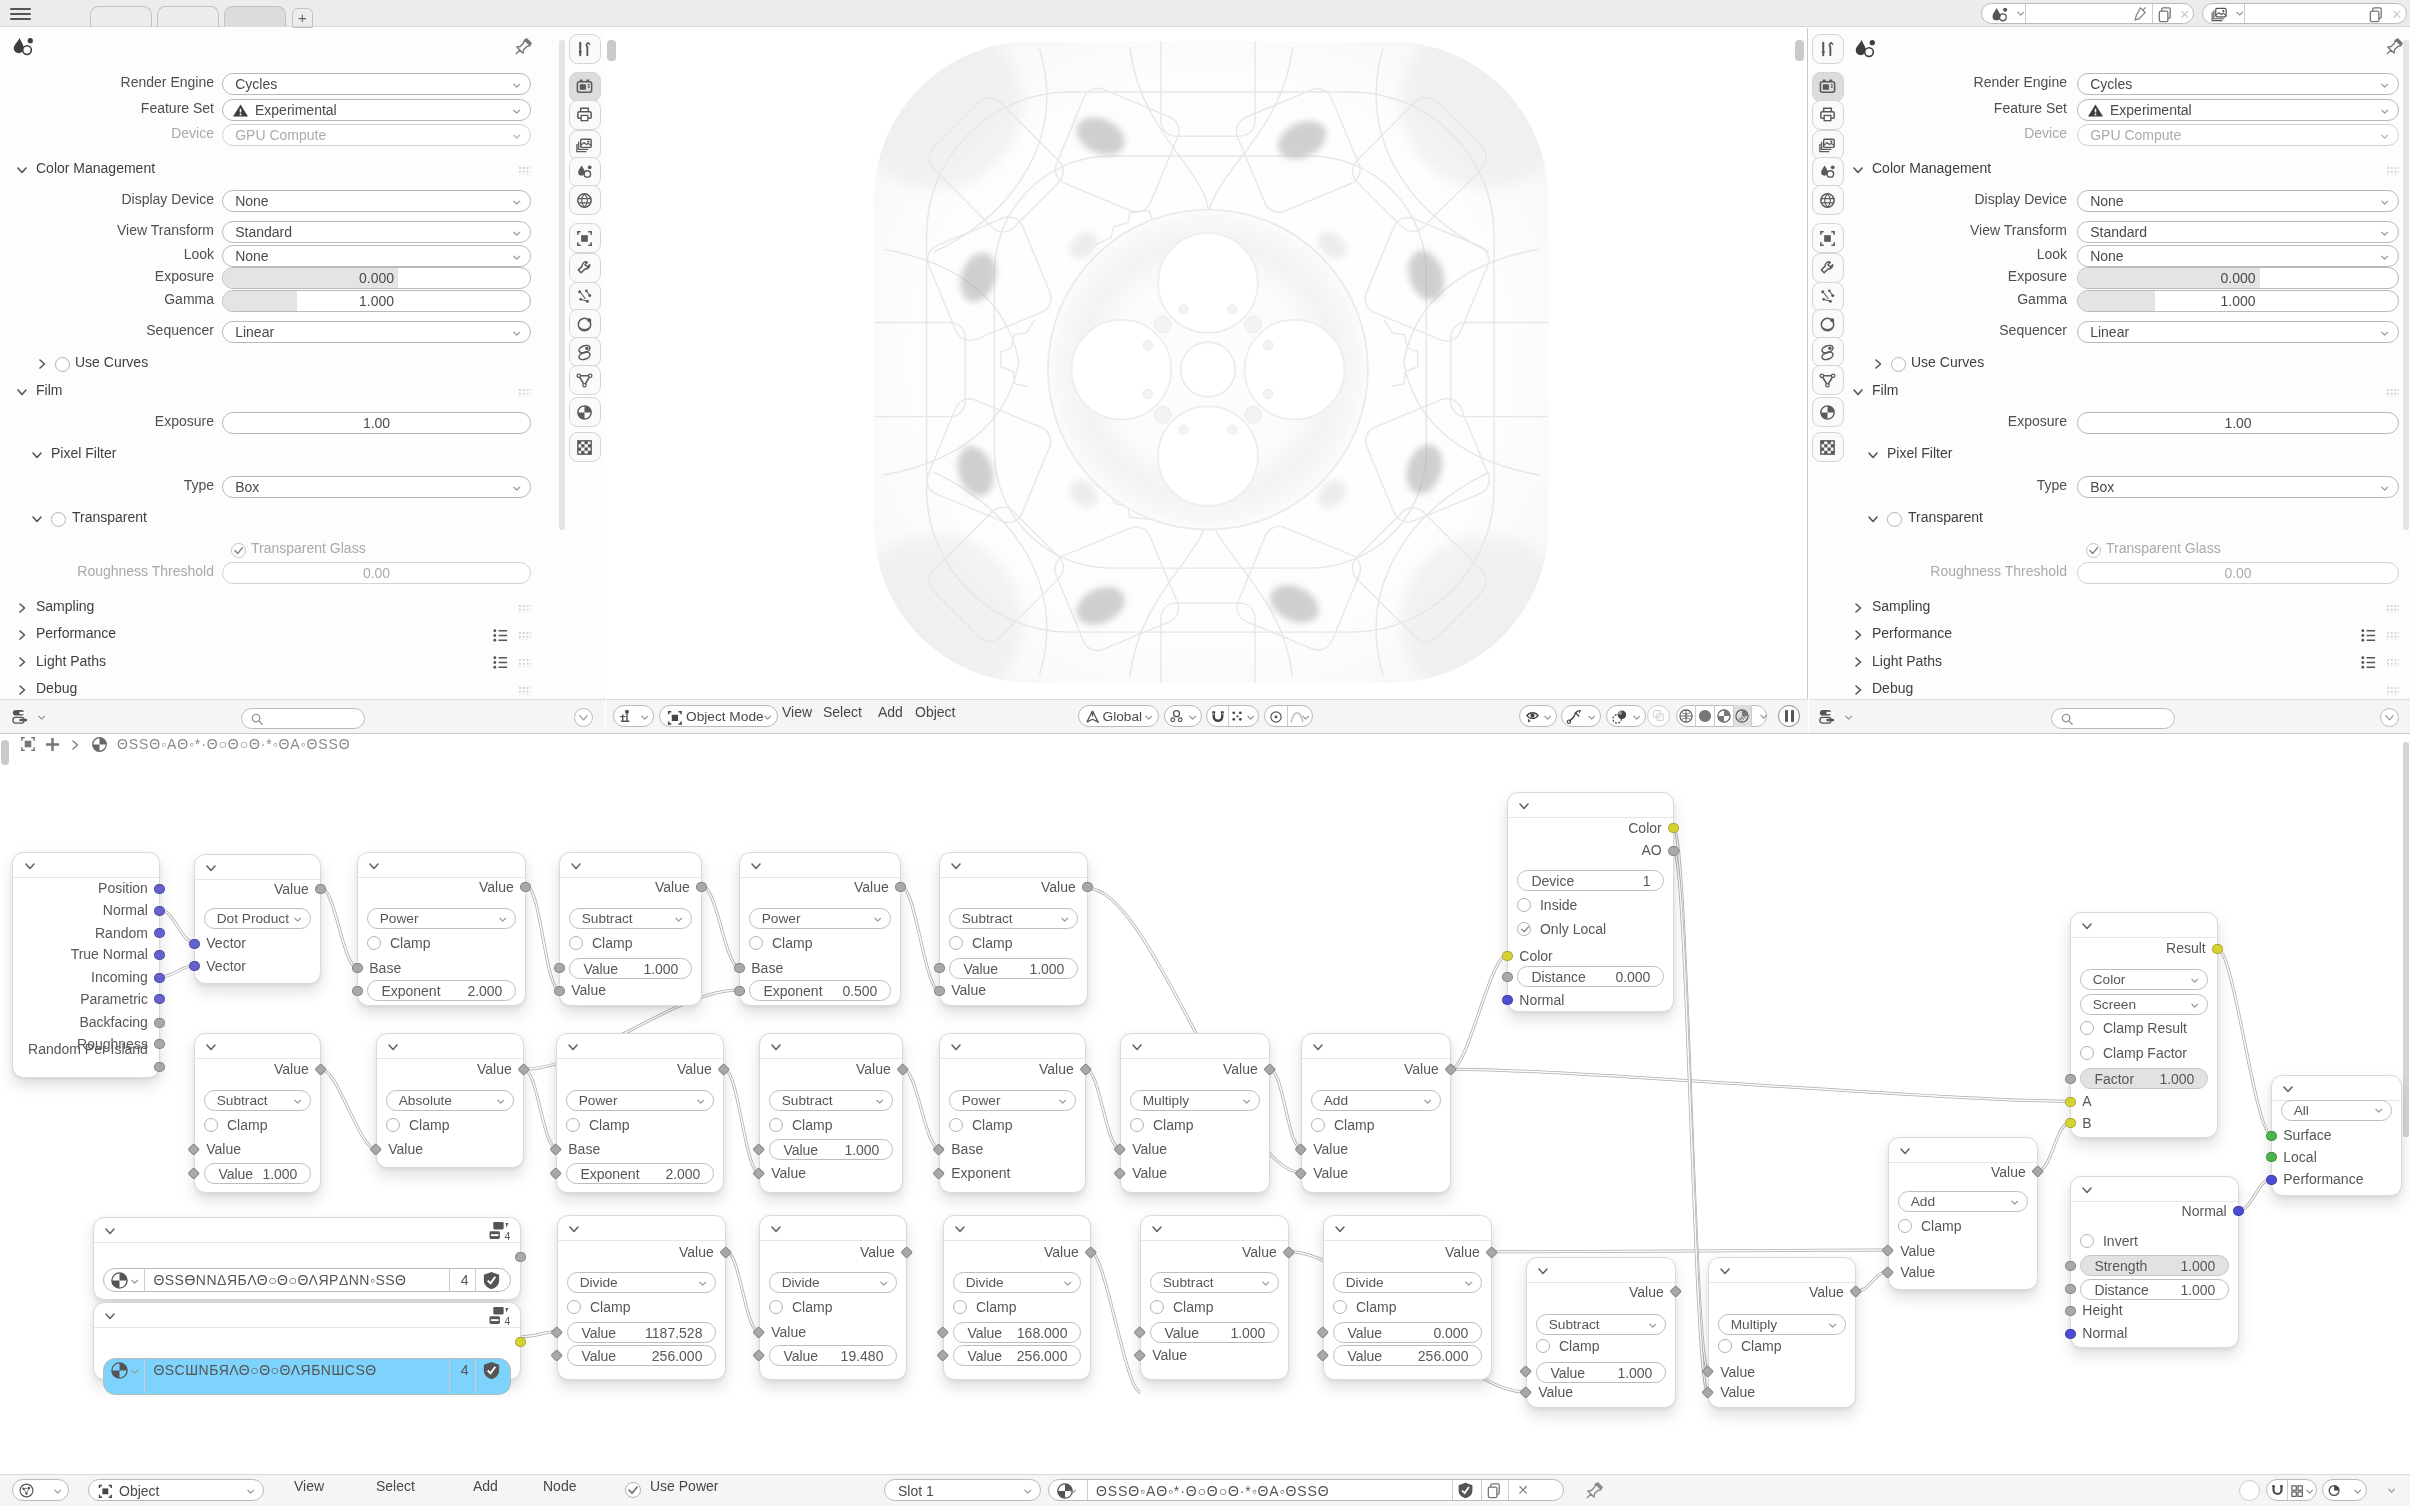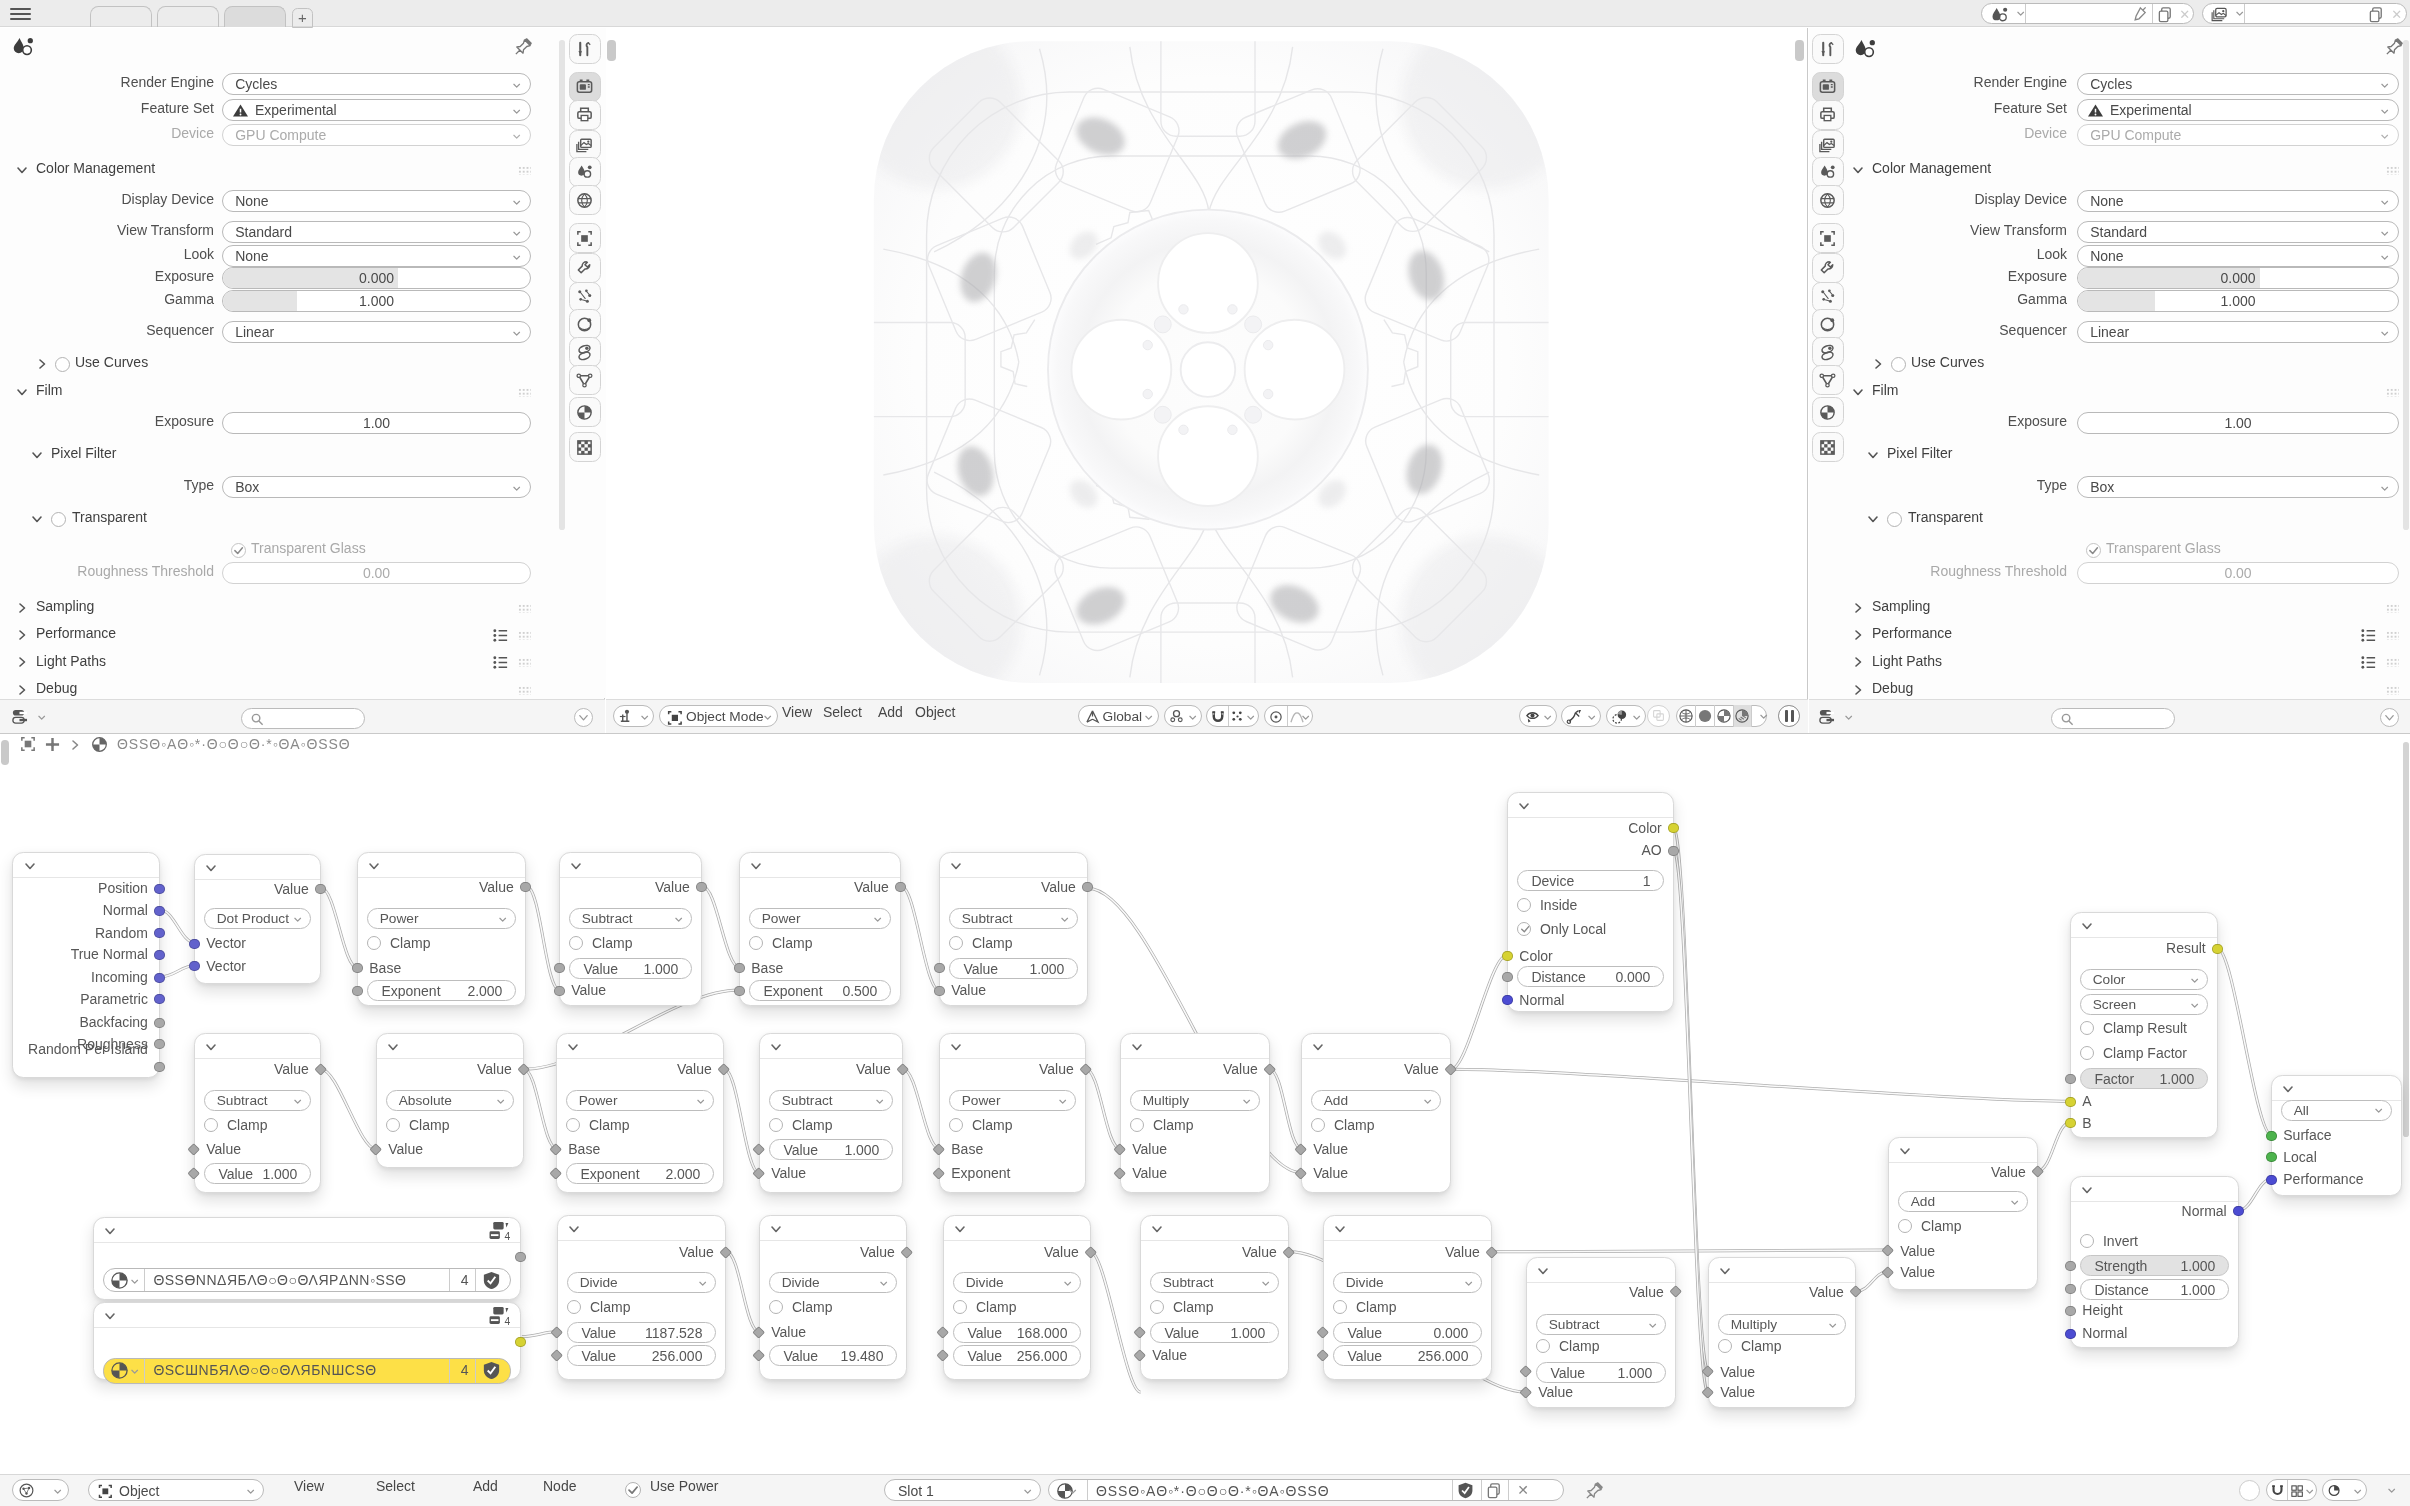--- a/index.html
+++ b/index.html
@@ -1598,21 +1598,21 @@
       <polyline points="3,5 7,9.5 11,5" fill="none" stroke="#666" stroke-width="1.6" stroke-linecap="round" stroke-linejoin="round"></polyline>
     </svg>
     <svg width="32" height="22.6" viewBox="0 0 34 24" style="position:absolute;right:5.6px;top:2.8px;font-size:15px">
       <rect x="12" y="1" width="11" height="8" rx="1.5" fill="#555"></rect>
       <path d="M25 2 L28 2 L26 7 Z" fill="#555"></path>
       <rect x="8" y="11" width="11" height="8" rx="1.5" fill="#555"></rect>
       <rect x="9.5" y="14" width="8" height="2" fill="#fff"></rect>
       <text x="24" y="20" font-size="11" fill="#555">4</text>
     </svg>
     <i class="sk c-yel" style="right:-5.6px;top:34px"></i>
-    <div class="abs" style="left:9.4px;top:55px;right:9.4px;height:26px;border:0.9px solid #b9b9b9;border-radius:12.2px;background:#fde047">
+    <div class="abs" style="left:9.4px;top:55px;right:9.4px;height:37px;border:0.9px solid #b9b9b9;border-radius:12.2px;background:#7dd3fc">
       <svg width="19" height="19" viewBox="0 0 20 20" style="position:absolute;left:5.6px;top:1.9px">
         <circle cx="10" cy="10" r="8" fill="none" stroke="#555" stroke-width="1.4"></circle>
         <path d="M10 2 A8 8 0 0 1 18 10 L10 10 Z" fill="#555"></path>
         <path d="M10 18 A8 8 0 0 1 2 10 L10 10 Z" fill="#555"></path>
       </svg>
       <svg width="9.4" height="9.4" viewBox="0 0 10 10" style="position:absolute;left:26px;top:7.5px">
         <polyline points="2,3.5 5,6.5 8,3.5" fill="none" stroke="#999" stroke-width="1.3" stroke-linecap="round" stroke-linejoin="round"></polyline>
       </svg>
       <div class="abs" style="left:40px;top:0;bottom:0;width:0.9px;background:#ccc"></div>
       <span style="position:absolute;left:49px;top:2.8px;color:#555;letter-spacing:0.5px">ΘЅCШΝБЯΛΘ○Θ○ΘΛЯБΝШCЅΘ</span>

